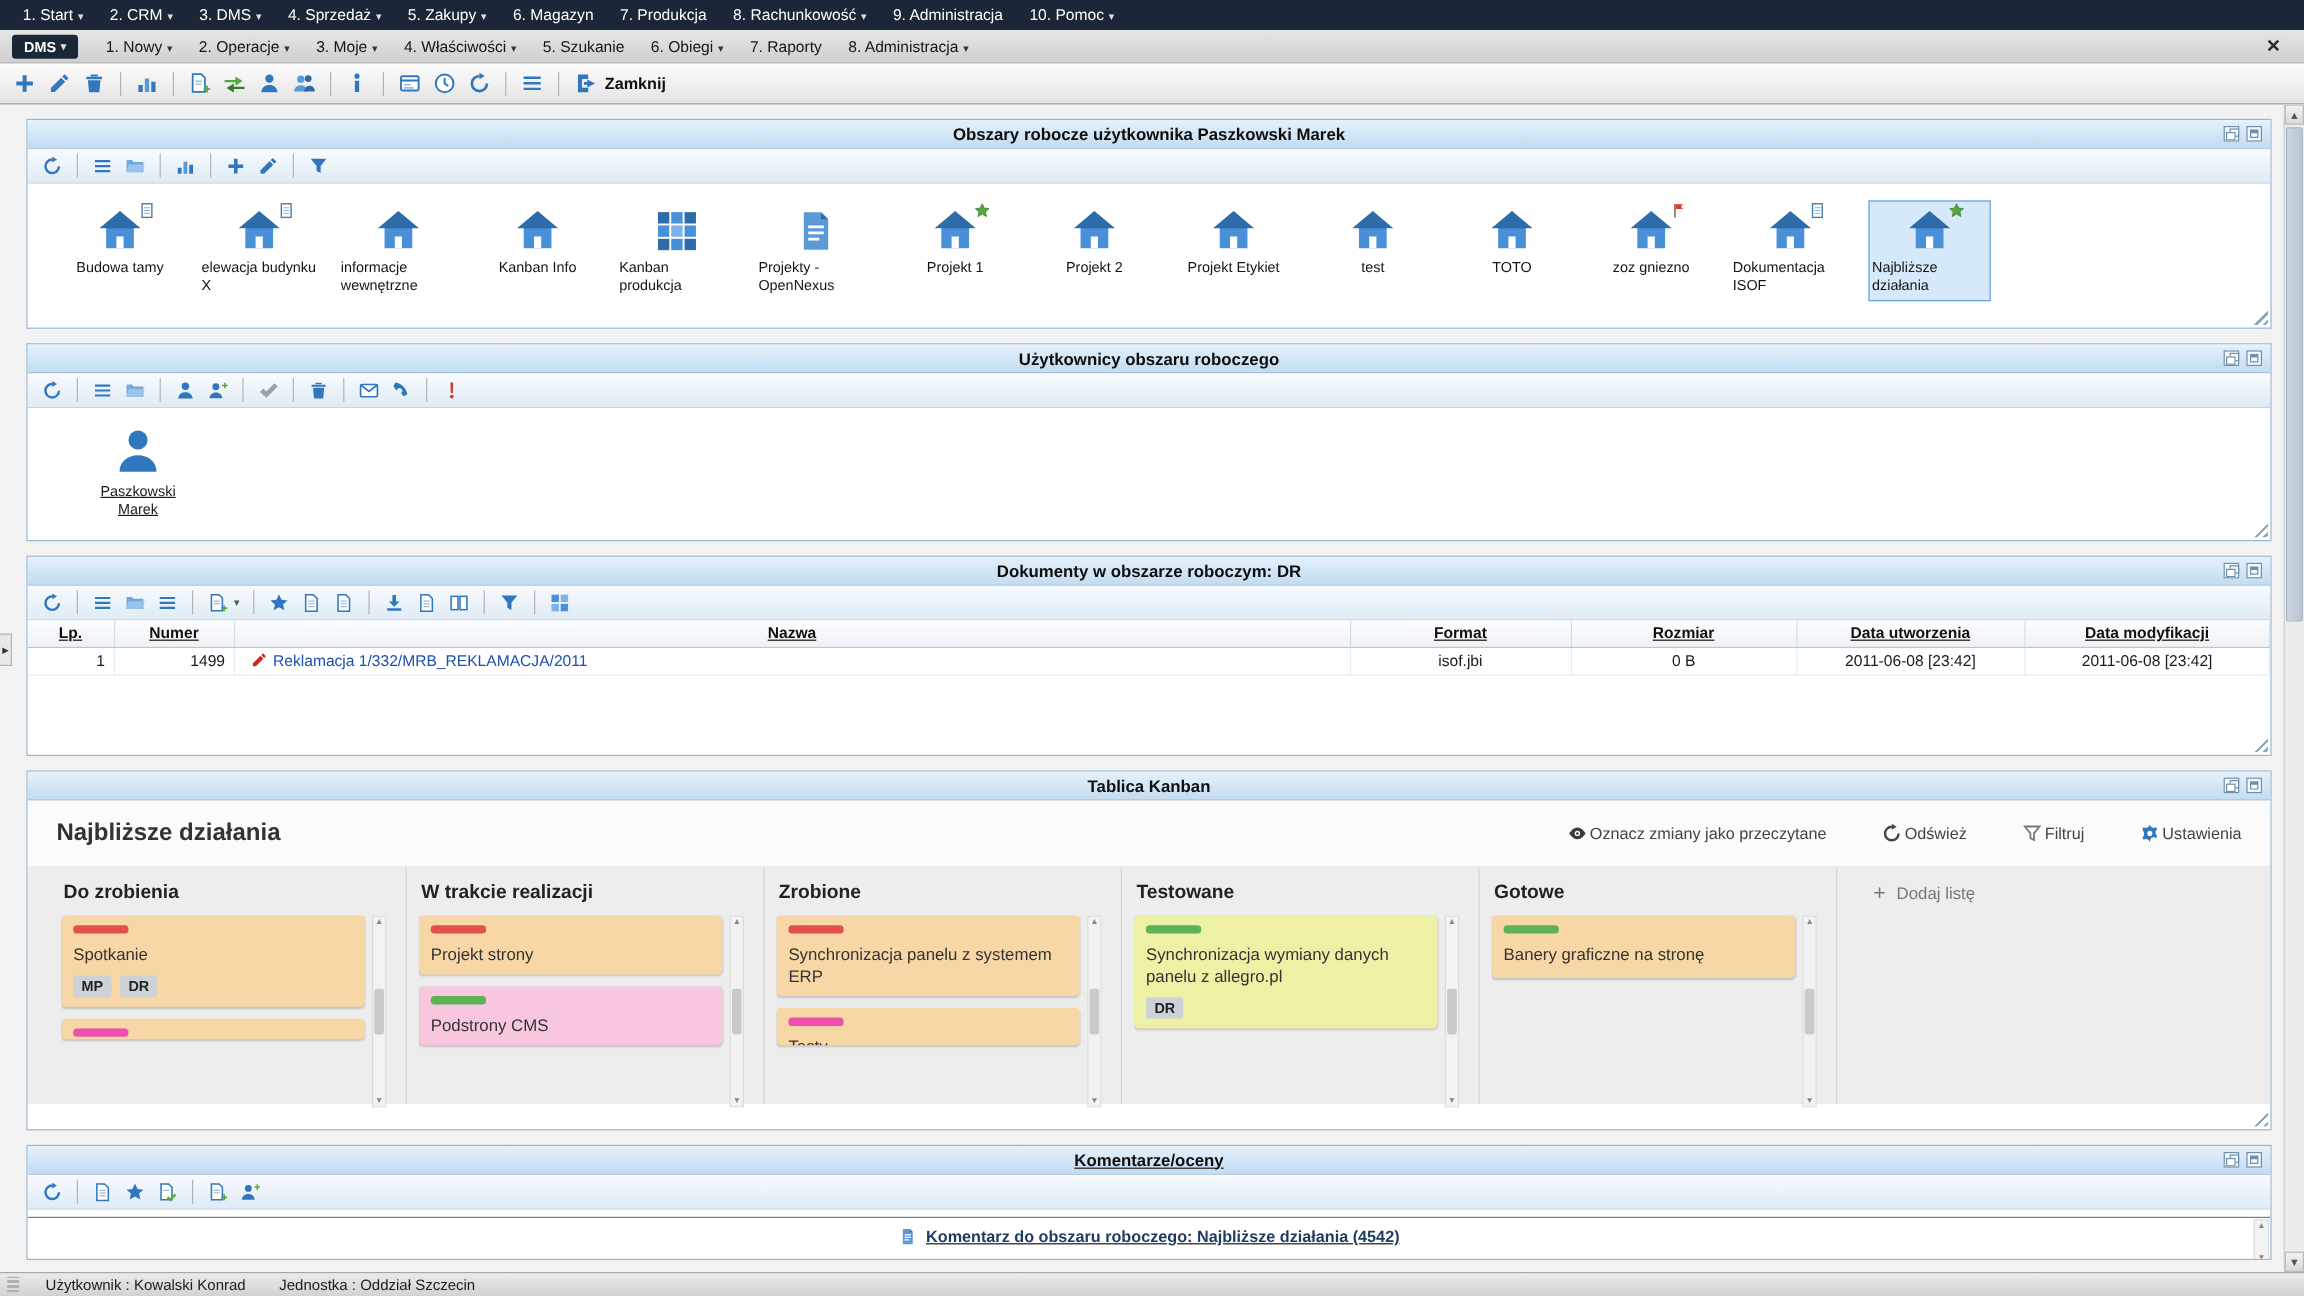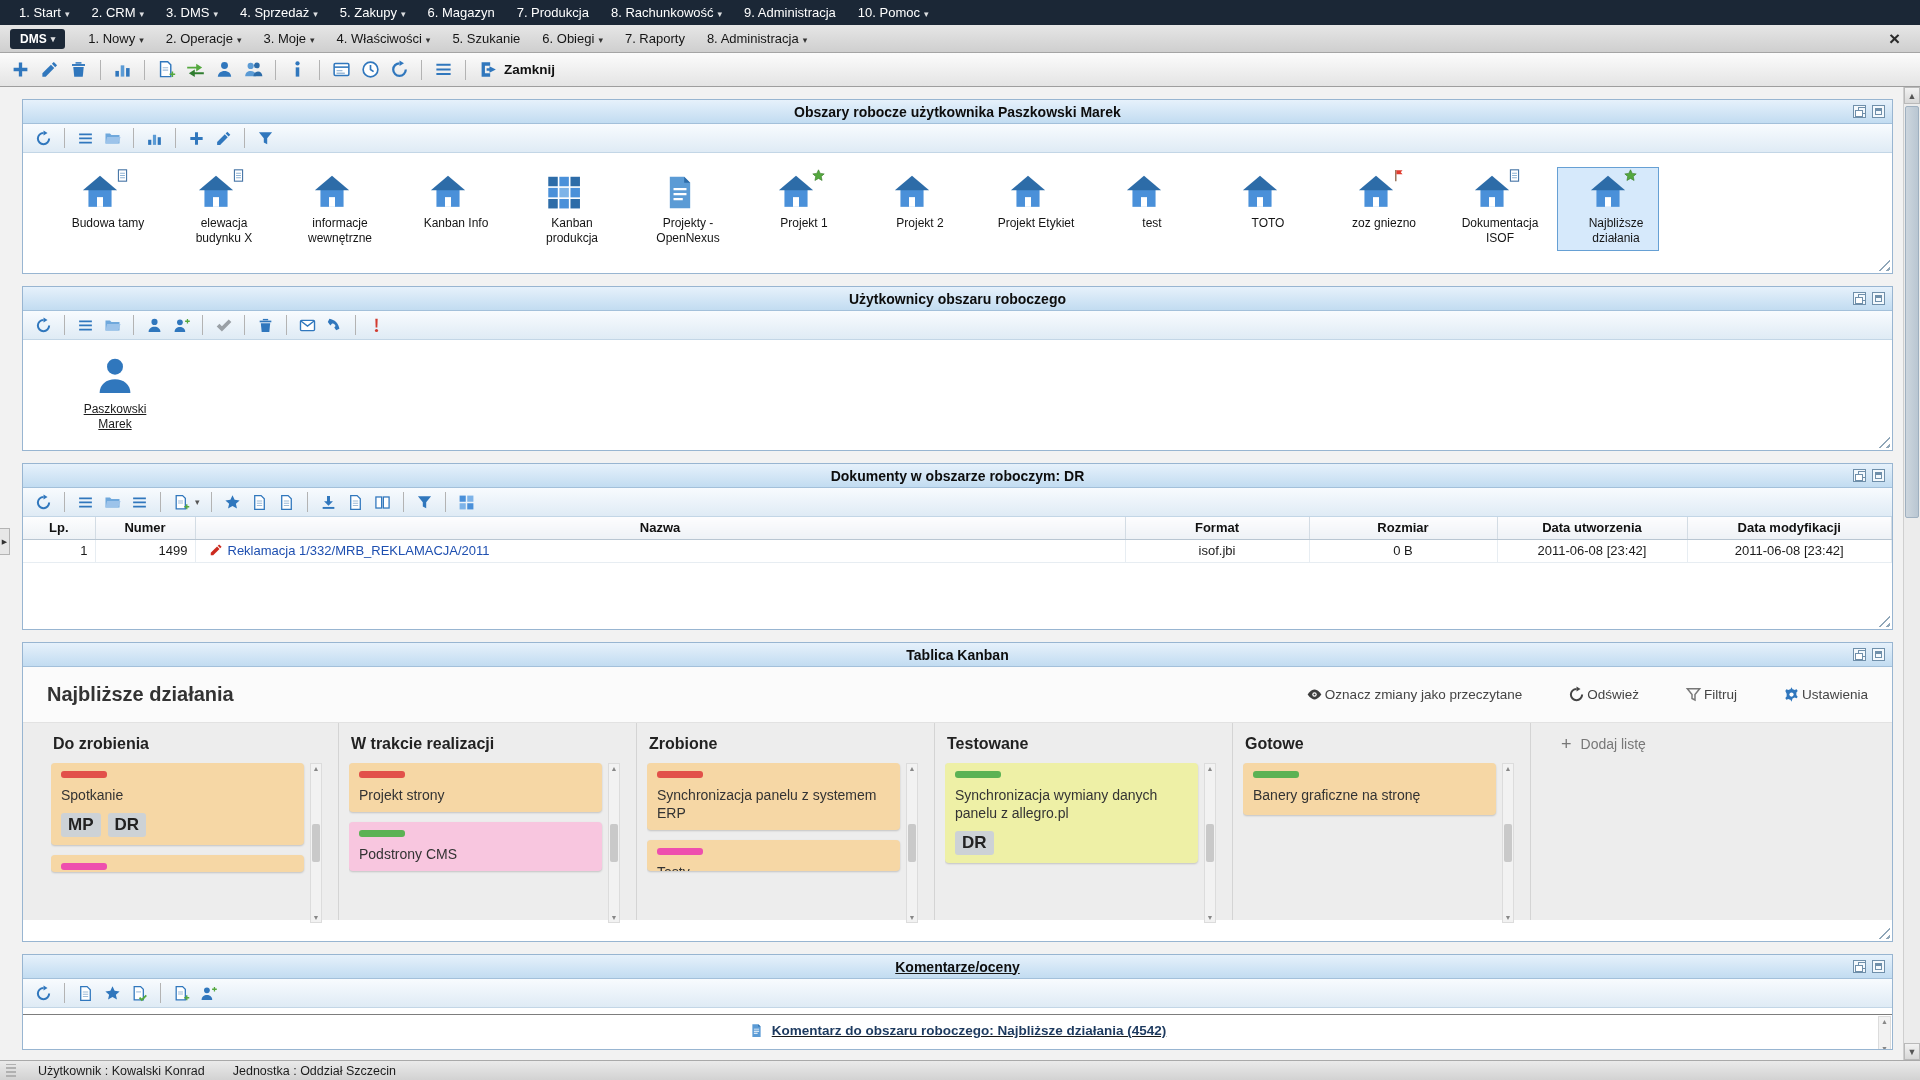--- a/index.html
+++ b/index.html
@@ -58,31 +58,31 @@
   .p-comments{height:96px;text-decoration:underline;}
 
   
   .ws-body{display:flex;align-items:flex-start;padding:14px 6px 0 26px;gap:14px;height:112px;overflow:hidden;}
   .ws-item{width:102px;display:flex;flex-direction:column;align-items:center;padding:6px 2px 4px;border:1px solid rgba(0,0,0,0);flex:0 0 auto;}
   .ws-item.selected{background:#d6e9fb;border-color:#66a0d4;}
   .ws-iconwrap{position:relative;width:40px;height:37px;margin:0 auto;}
   .ws-icon svg{width:40px;height:37px;display:block;}
   .ws-marker{position:absolute;right:-9px;top:-5px;}
   .ws-marker svg{width:13px;height:13px;display:block;}
-  .ws-label{font-size:12px;text-align:center;line-height:1.25;margin-top:5px;color:#151515;max-width:100px;margin-left:16px;}
+  .ws-label{font-size:12px;text-align:left;line-height:1.25;margin-top:5px;color:#151515;max-width:100px;}
 
   
   .users-body{padding:14px 0 0 44px;height:100px;display:flex;}
   .user-item{width:96px;display:flex;flex-direction:column;align-items:center;text-decoration:underline;}
   .user-big svg{width:44px;height:44px;display:block;}
   .user-name{font-size:12px;text-align:center;line-height:1.25;margin-top:4px;max-width:84px;}
 
   
   .doc-table{width:100%;border-collapse:collapse;table-layout:fixed;}
-  .doc-table th{font-size:13px;font-weight:bold;height:22px;background:linear-gradient(#fdfdfe,#eef2f6);border-right:1px solid #d3dce4;border-bottom:1px solid #b9c6d2;text-align:center;color:#111;}
+  .doc-table th{font-size:13px;font-weight:bold;height:22px;background:linear-gradient(#fdfdfe,#eef2f6);border-right:1px solid #d3dce4;border-bottom:1px solid #b9c6d2;text-align:center;color:#111;text-decoration:underline;}
   .doc-table td{font-size:13px;height:23px;border-right:1px solid #e7edf2;border-bottom:1px solid #e7edf2;padding:0 7px;background:#fff;white-space:nowrap;overflow:hidden;}
   .td-num{text-align:right;}
   .td-center{text-align:center;}
   .td-name{text-align:left;}
   .row-icon{display:inline-block;vertical-align:-2px;margin:0 5px 0 6px;}
   .row-icon svg{width:14px;height:14px;}
   .doc-link{color:#1e4fb0;cursor:pointer;}
 
   
   .kb-header{height:56px;background:#fbfbfb;border-bottom:1px solid #e2e2e2;display:flex;align-items:center;padding:0 24px;}
@@ -93,21 +93,21 @@
   .kb-board{height:197px;background:#ededed;display:flex;padding-left:18px;}
   .kb-col{width:298px;height:100%;border-right:1px solid #d4d4d4;padding:12px 16px 0 10px;flex:0 0 auto;}
   .kb-col-title{font-size:16px;font-weight:bold;color:#222;margin:0 0 10px 2px;}
   .kb-cards{height:160px;overflow:hidden;position:relative;padding-right:18px;}
   .kb-minibar{position:absolute;right:0;top:0;height:100%;width:12px;background:#f2f2f2;border:1px solid #dcdcdc;display:flex;flex-direction:column;align-items:center;justify-content:space-between;font-size:7px;color:#888;padding:1px 0;}
   .mb-thumb{width:8px;height:38px;background:#c9c9c9;border-radius:2px;}
   .kb-card{border-radius:4px;padding:8px 10px;margin-bottom:10px;box-shadow:0 1px 2px rgba(0,0,0,.18);}
   .kb-stripe{width:46px;height:7px;border-radius:3px;margin-bottom:8px;}
   .kb-card-text{font-size:14px;color:#333;line-height:1.3;}
   .kb-badges{margin-top:9px;display:flex;gap:7px;}
-  .kb-badge{background:#cdd2d6;color:#222;font-size:17px;font-weight:bold;padding:2px 7px;border-radius:3px;}
+  .kb-badge{background:#cdd2d6;color:#222;font-size:12px;font-weight:bold;padding:2px 7px;border-radius:3px;}
   .kb-addcol{flex:1;padding:12px 0 0 0;}
   .kb-addlist{display:flex;align-items:center;gap:9px;color:#777;font-size:14px;padding-left:30px;cursor:default;}
   .kb-addlist .plus{font-size:18px;line-height:1;}
 
   
   .cm-body{position:relative;height:42px;}
   .cm-rule{border-top:1px solid #7d7d7d;margin:6px 0 0 0;}
   .cm-link-row{display:flex;align-items:center;justify-content:center;gap:8px;margin-top:8px;}
   .cm-doc svg{width:15px;height:15px;display:block;}
   .cm-link{font-size:13.5px;font-weight:bold;color:#1d3a5f;cursor:pointer;}

